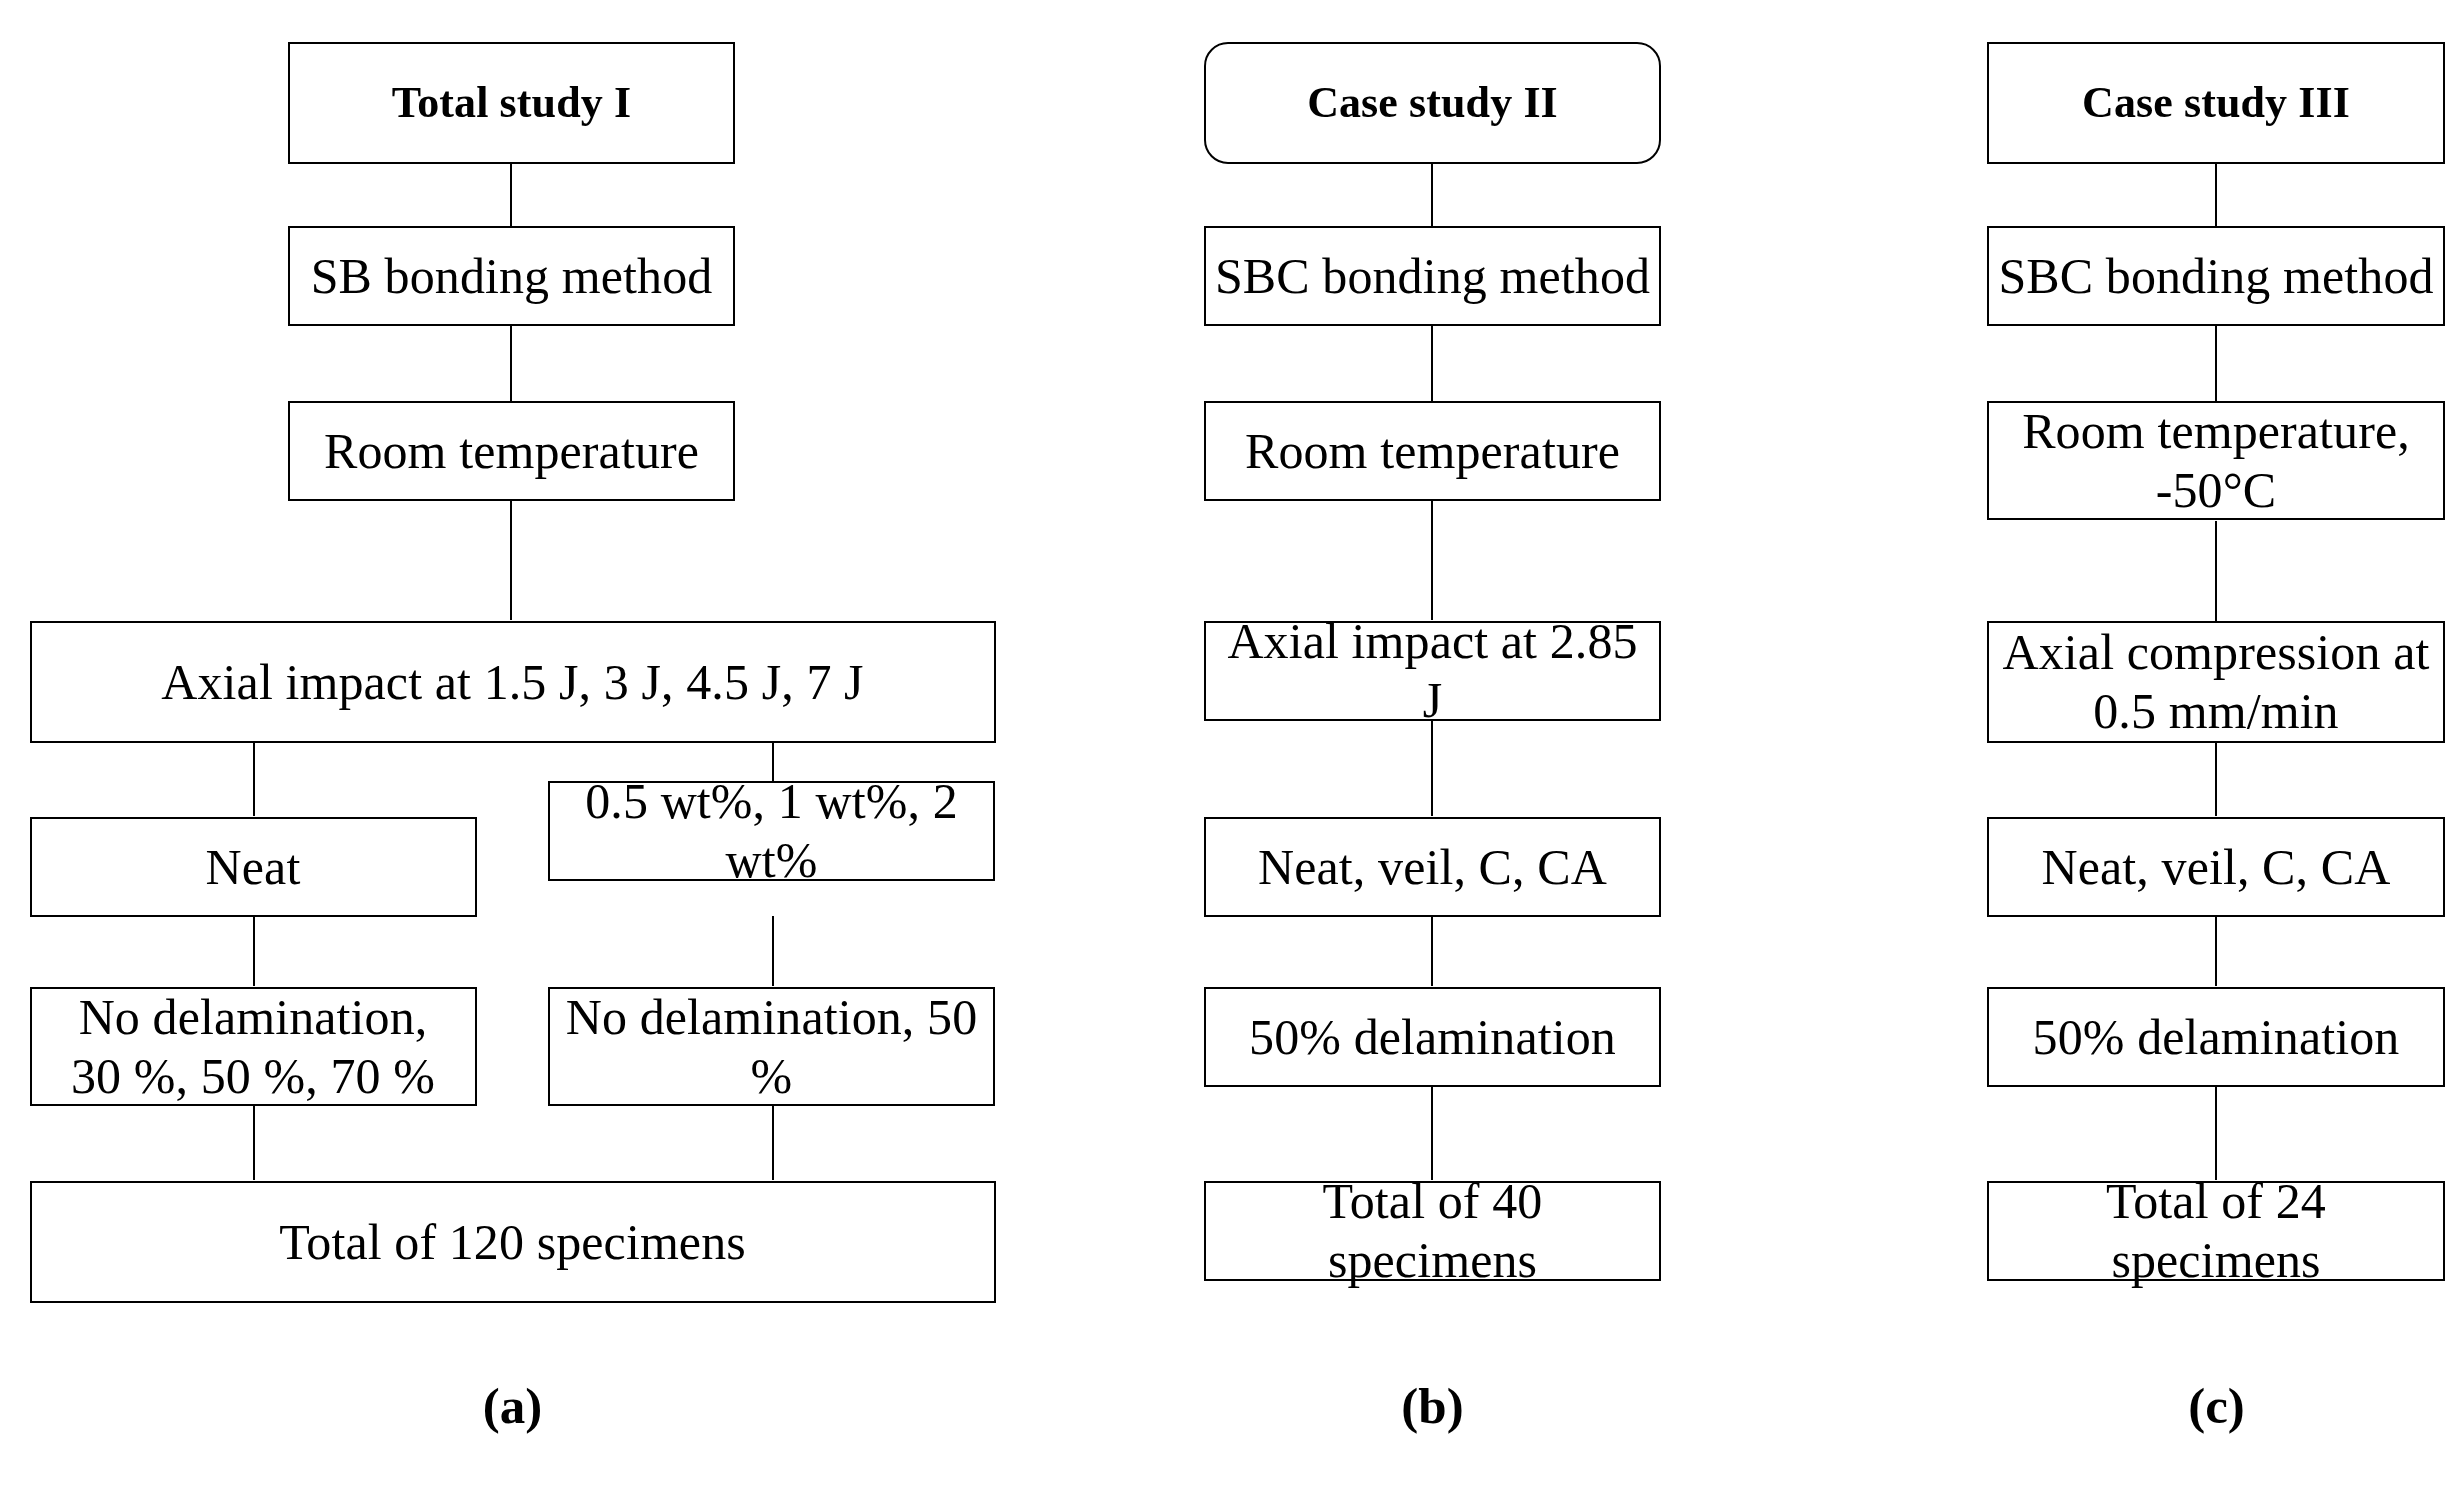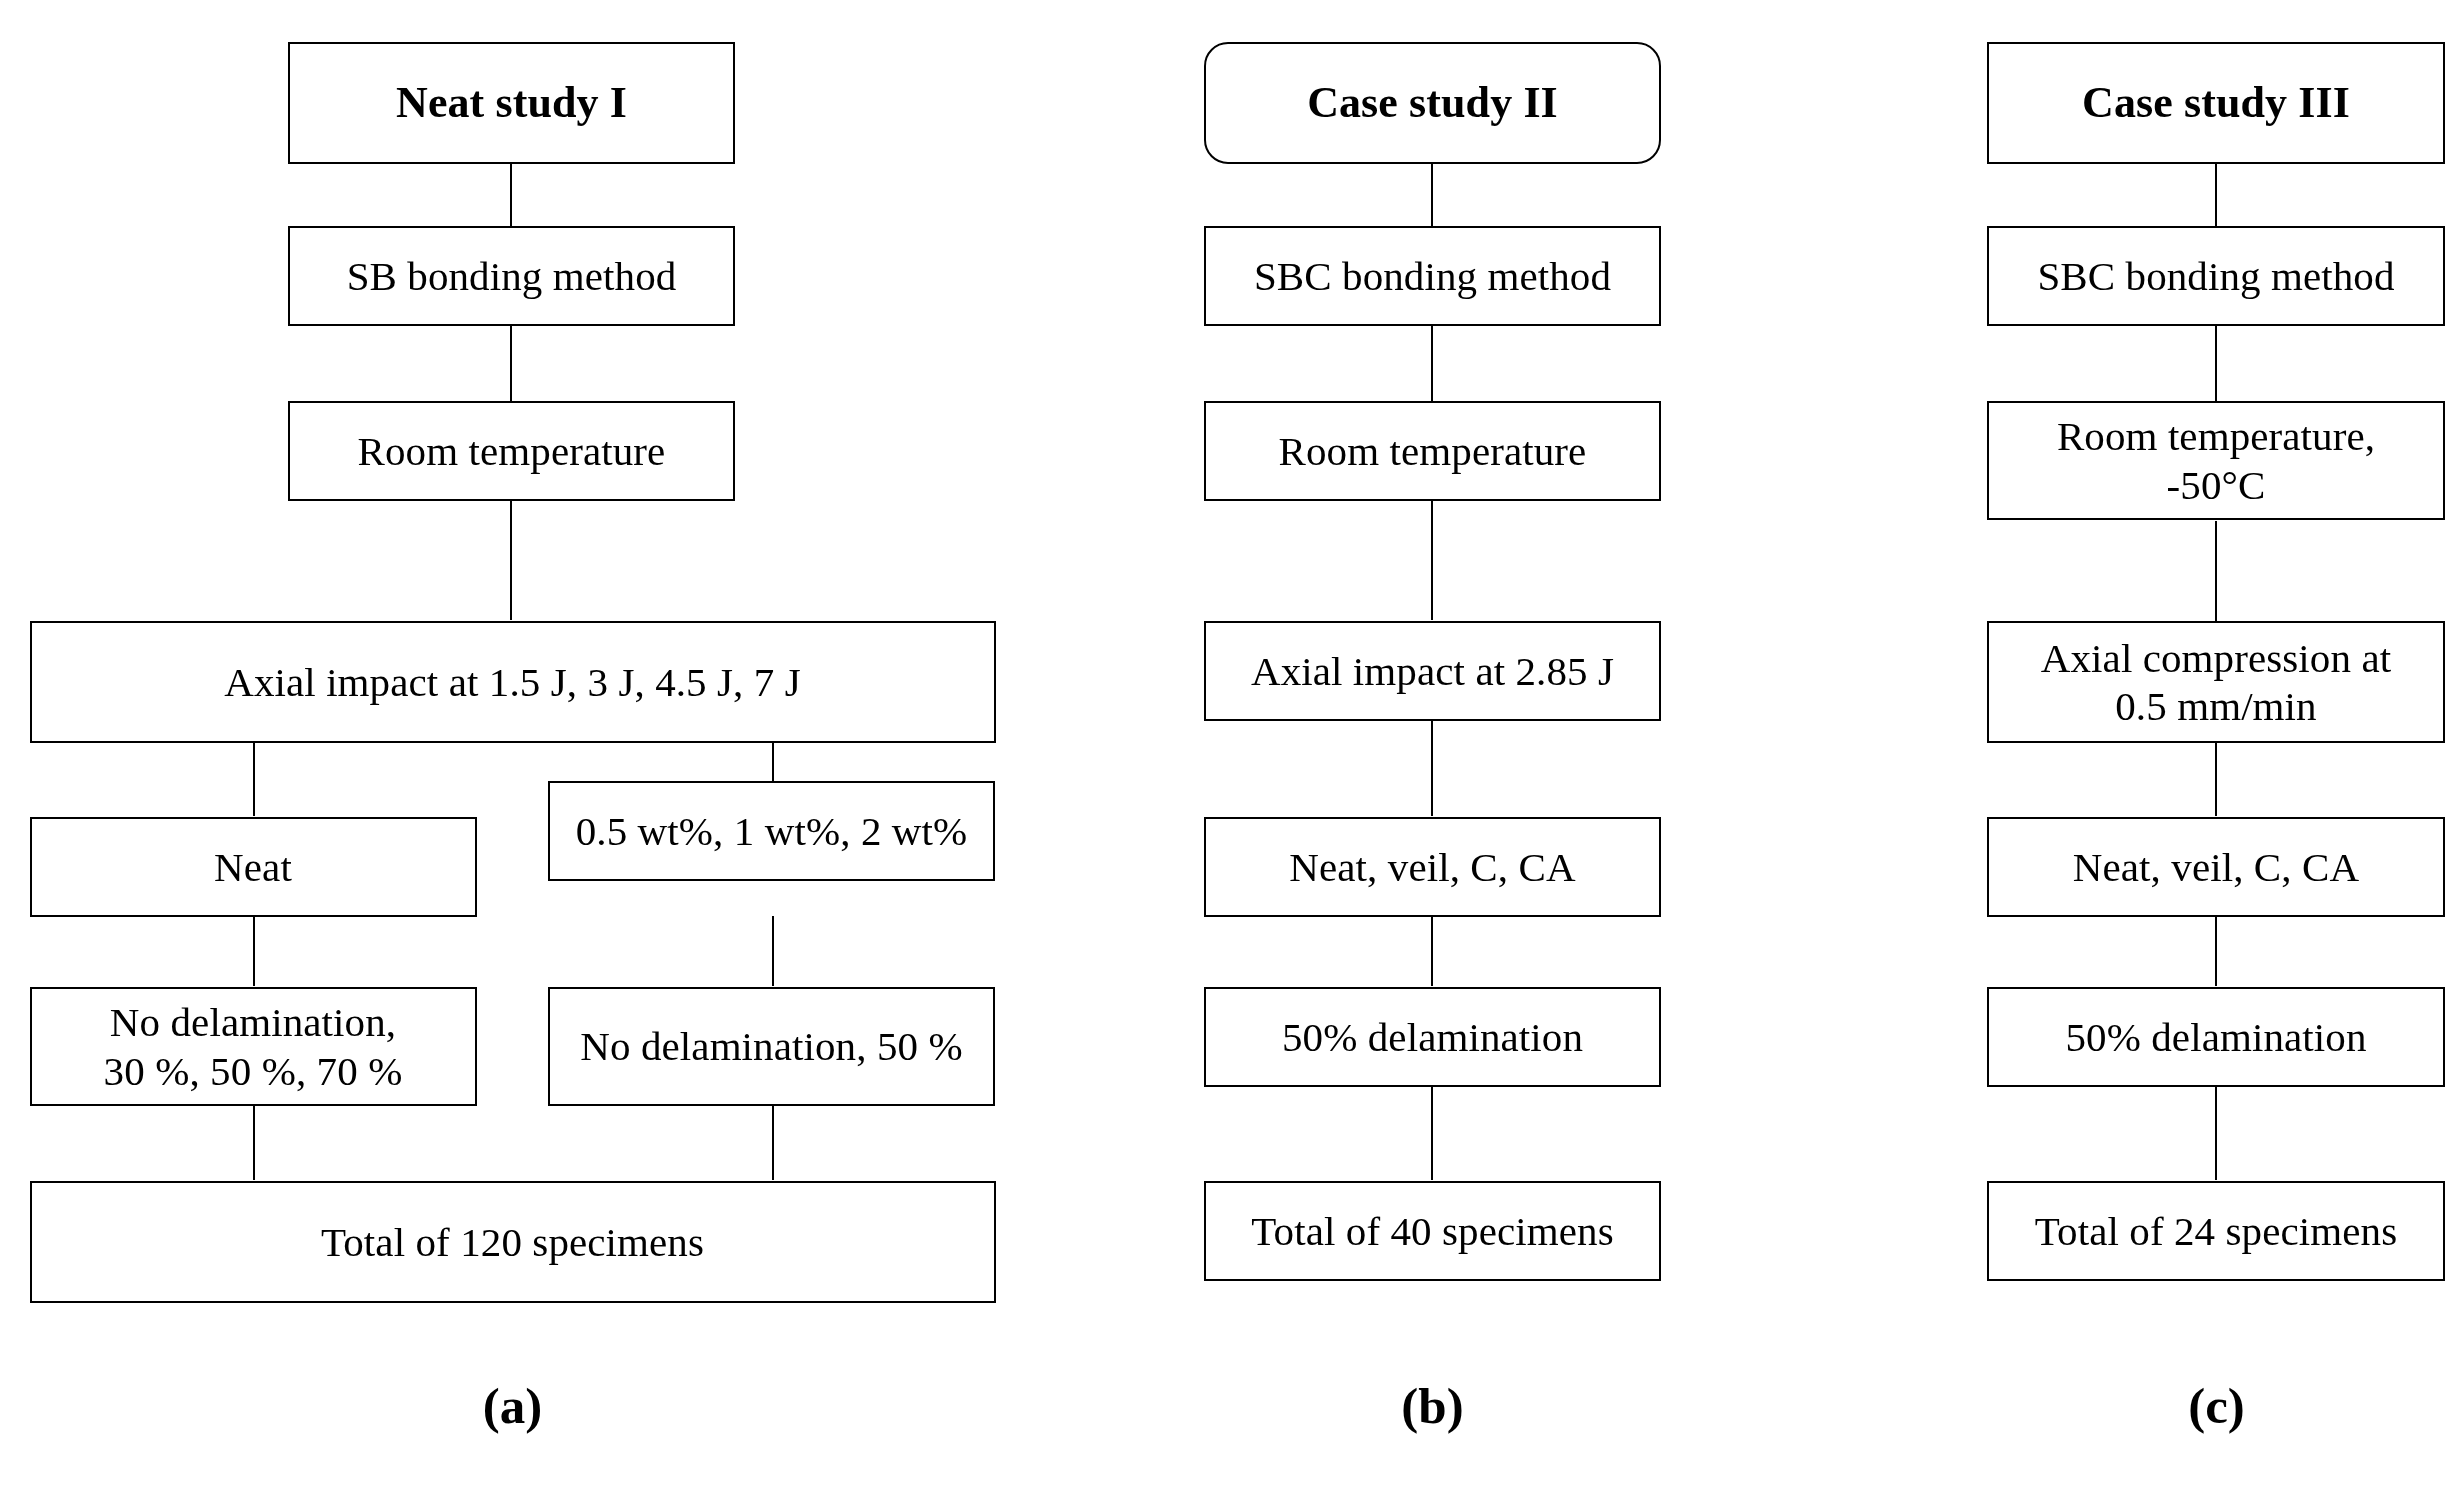--- a/index.html
+++ b/index.html
@@ -24,21 +24,21 @@
   
   .box {
     position: absolute;
     box-sizing: border-box;
     border: 2.1px solid #000000;
     background: #ffffff;
     display: flex;
     align-items: center;
     justify-content: center;
     text-align: center;
-    font-size: 41px;
+    font-size: 50px;
     line-height: 1.18;
     letter-spacing: 0.1px;
     padding: 2.8px 7px;
     z-index: 2;
   }
   .box.title {
     font-weight: bold;
     font-size: 44px;
     border-width: 2.8px;
   }
@@ -63,21 +63,21 @@
     text-align: center;
     z-index: 3;
   }
 </style>
 </head>
 <body>
 
 <div id="canvas">
 
   <div class="box title" style="left:288px; top:42px; width:447px; height:122px;">
-    <span class="txt">Neat study I</span>
+    <span class="txt">Total study I</span>
   </div>
 
   <div class="vline" style="left:510px; top:164px; height:62px;"></div>
 
   <div class="box" style="left:288px; top:226px; width:447px; height:100px;">
     <span class="txt">SB bonding method</span>
   </div>
 
   <div class="vline" style="left:510px; top:325px; height:76px;"></div>
 

